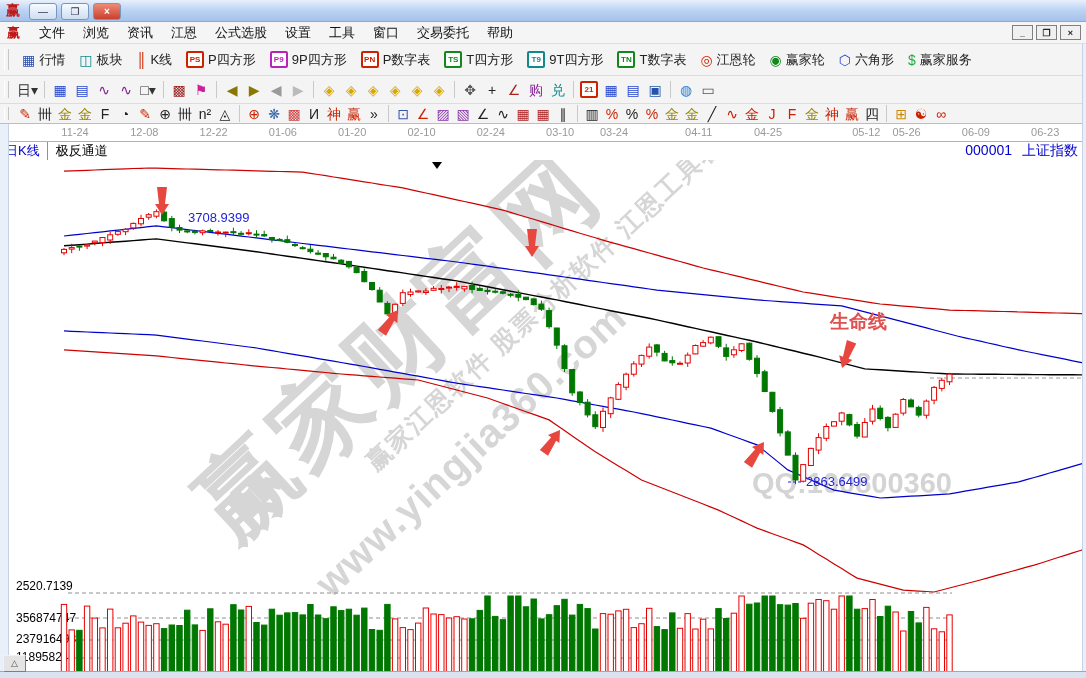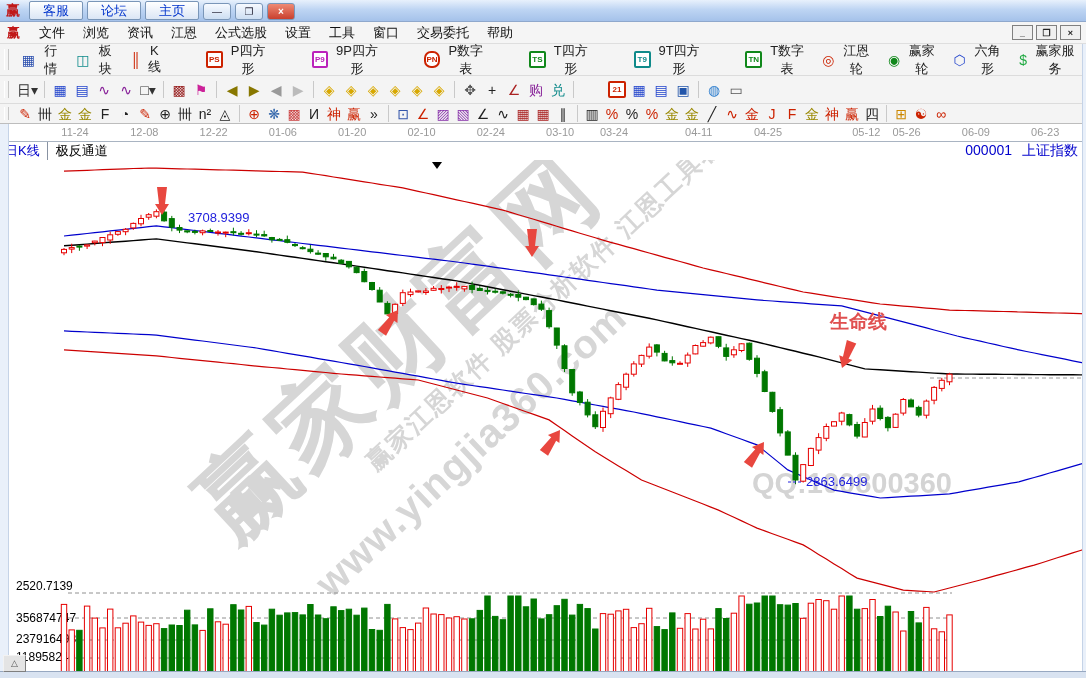--- a/index.html
+++ b/index.html
@@ -28,21 +28,21 @@
   
   .toolbar{position:absolute;left:0;width:100%;background:#f4f4f4;display:flex;align-items:center;
            box-sizing:border-box;border-bottom:1px solid #dcdcdc;overflow:hidden;}
   #toolbar1{top:44px;height:32px;}
   #toolbar2{top:76px;height:28px;}
   #toolbar3{top:104px;height:20px;border-bottom:1px solid #bdbdbd;}
   .grip{width:3px;height:65%;border-left:1px solid #ffffff;border-right:1px solid #c6c6c6;margin:0 6px 0 4px;}
   .tbtn{display:flex;align-items:center;gap:4px;padding:0 7px;font-size:13px;color:#222;background:none;border:none;}
   .glyph{font-size:14px;line-height:1;}
   .badge{display:inline-flex;align-items:center;justify-content:center;width:14px;height:13px;
-         border:2px solid currentColor;font-size:8px;font-weight:bold;border-radius:2px;background:#fff;margin-left:28px;}
+         border:2px solid currentColor;font-size:8px;font-weight:bold;border-radius:2px;background:#fff;}
   .ibtn{display:flex;align-items:center;justify-content:center;min-width:22px;height:20px;
         font-size:14px;background:none;border:none;padding:0 2px;}
   #toolbar3 .ibtn{min-width:20px;height:16px;font-size:12px;padding:0 1px;}
   .sep{width:1px;height:17px;background:#c9c9c9;margin:0 4px;}
   
   .dates{position:absolute;top:124px;left:0;width:100%;height:17px;background:#fff;}
   .date-label{position:absolute;top:2px;font-size:11px;color:#999;transform:translateX(-50%);white-space:nowrap;}
   .hairline{position:absolute;top:141px;left:0;width:100%;height:1px;background:#a9b4c2;}
   .chart-header{position:absolute;top:142px;left:0;width:100%;height:18px;background:#fff;
                 font-size:13px;display:flex;align-items:center;white-space:nowrap;}
@@ -62,21 +62,20 @@
               border-top-color:#f2f2f2;border-left-color:#f2f2f2;background:#e4e4e4;font-size:9px;
               color:#555;line-height:13px;padding:0;z-index:5;}
 </style>
 </head>
 <body>
 
 <div class="window">
 
   <div class="titlebar">
     <span class="logo">赢</span>
-    <span id="titlebar-links"><button class="tb-link">客服</button><button class="tb-link">论坛</button><button class="tb-link">主页</button></span>
     <span id="titlebar-controls"><button class="winbtn">—</button><button class="winbtn">❐</button><button class="winbtn close">×</button></span>
   </div>
 
   <div class="menubar">
     <span class="logo">赢</span>
     <span id="menu-items" style="display:flex;">
         <span class="menu-item">文件</span>
         <span class="menu-item">浏览</span>
         <span class="menu-item">资讯</span>
         <span class="menu-item">江恩</span>
@@ -110,21 +109,21 @@
       </button>
       <button class="tbtn">
         <span class="badge" style="color: rgb(204, 34, 0);">PS</span>
         <span>P四方形</span>
       </button>
       <button class="tbtn">
         <span class="badge" style="color: rgb(187, 34, 187);">P9</span>
         <span>9P四方形</span>
       </button>
       <button class="tbtn">
-        <span class="badge" style="color: rgb(204, 34, 0); border-radius: 7px;">PN</span>
+        <span class="badge" style="color: rgb(204, 34, 0);">PN</span>
         <span>P数字表</span>
       </button>
       <button class="tbtn">
         <span class="badge" style="color: rgb(17, 136, 27);">TS</span>
         <span>T四方形</span>
       </button>
       <button class="tbtn">
         <span class="badge" style="color: rgb(15, 138, 138);">T9</span>
         <span>9T四方形</span>
       </button>

